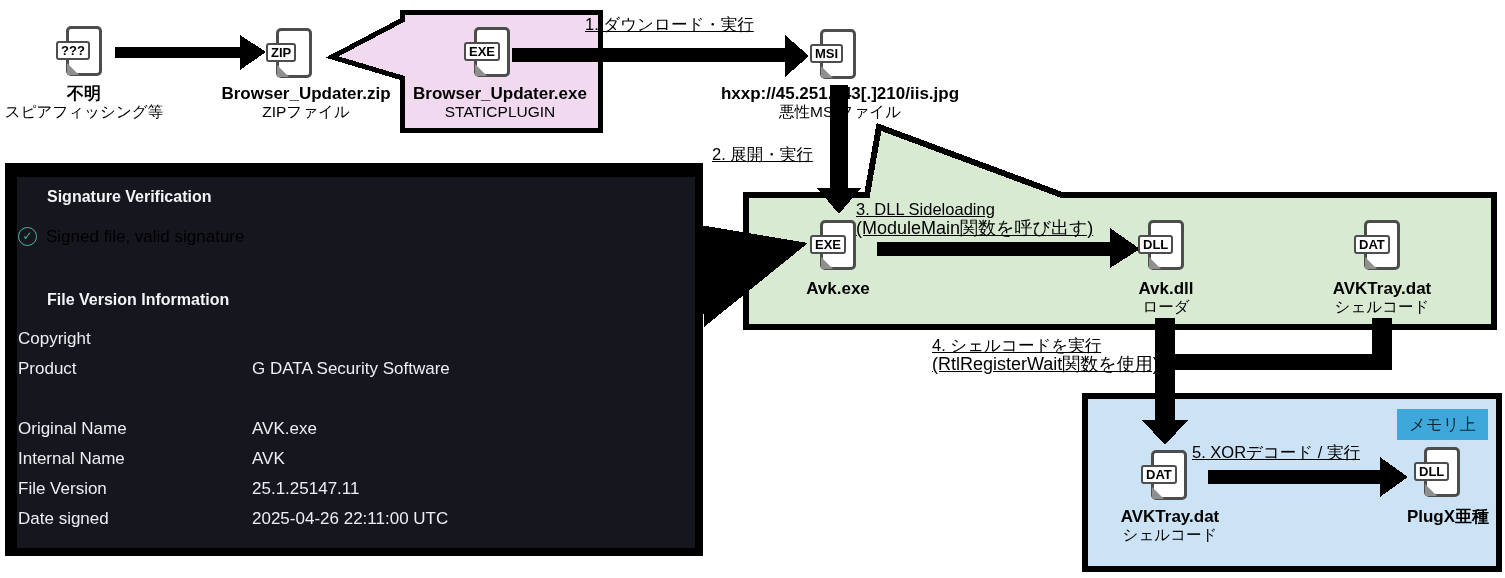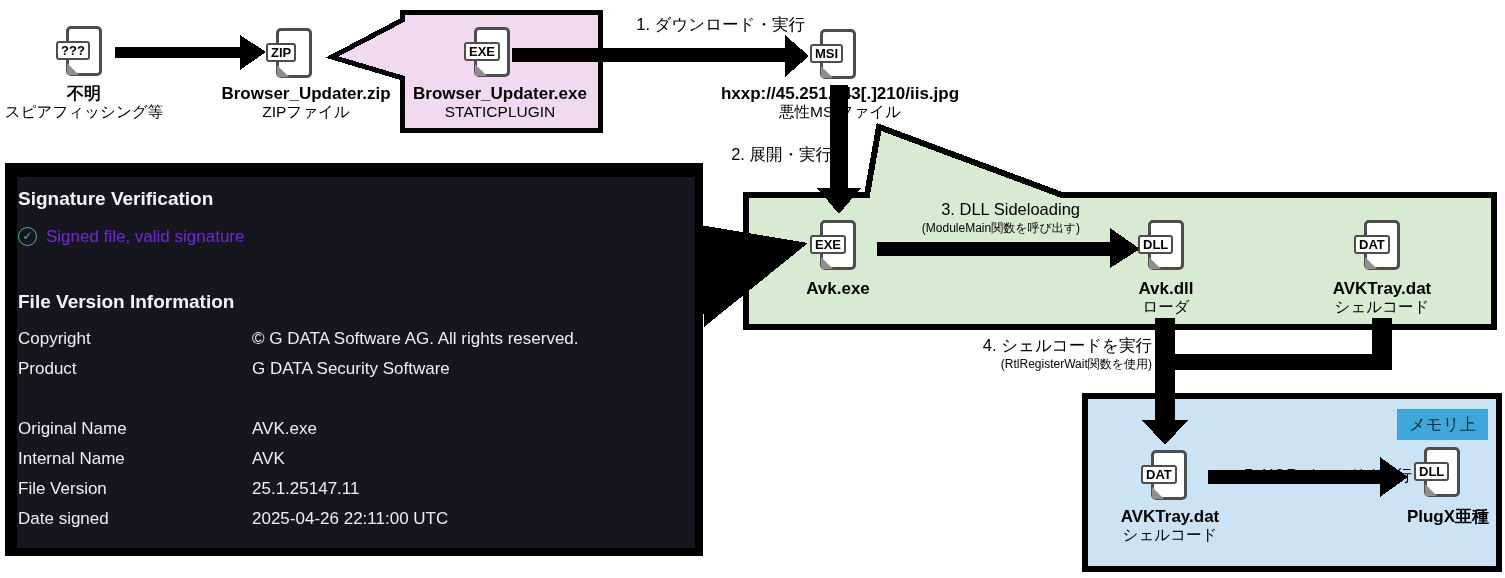--- a/index.html
+++ b/index.html
@@ -16,30 +16,30 @@
   .ficon .tlabel{position:absolute;left:0;top:15px;background:#fff;border:2.5px solid #4d4d4d;
                  border-radius:3px;padding:0 3px;font-weight:bold;font-size:13px;line-height:15px;}
 
   
   .cap{position:absolute;width:220px;text-align:center;z-index:2;}
   .cap.w300{width:300px;}
   .cap .nm{font-size:17px;font-weight:bold;line-height:19px;white-space:nowrap;}
   .cap .ds{font-size:15.5px;line-height:18px;white-space:nowrap;}
 
   
-  .step{position:absolute;text-align:right;font-size:16.5px;line-height:19px;z-index:2;white-space:nowrap;}
-  .step .sub{font-size:12px;}
+  .step{position:absolute;text-align:left;font-size:16.5px;line-height:19px;z-index:2;white-space:nowrap;text-decoration:underline;}
+  .step .sub{font-size:18px;}
 
   
   .badge{position:absolute;left:1397px;top:409px;width:91px;height:31px;background:#3fa8da;
          color:#0e2635;font-size:16.5px;line-height:31px;text-align:center;z-index:2;}
 
   
-  .sig-title{position:absolute;color:#f2f3f5;font-weight:bold;font-size:19px;z-index:2;white-space:nowrap;}
-  .sig-status{position:absolute;left:46px;top:227px;color:#6d28d9;font-size:17px;z-index:2;white-space:nowrap;}
+  .sig-title{position:absolute;color:#f2f3f5;font-weight:bold;font-size:16px;z-index:2;white-space:nowrap;padding-left:29px;}
+  .sig-status{position:absolute;left:46px;top:227px;color:#000000;font-size:17px;z-index:2;white-space:nowrap;}
   .check{position:absolute;left:18px;top:227px;width:17px;height:17px;border:1.5px solid #4cb397;
          border-radius:50%;color:#4cb397;font-size:12px;line-height:17px;text-align:center;z-index:2;}
   .sigrow{position:absolute;left:18px;width:670px;height:24px;color:#eceef0;font-size:17px;z-index:2;white-space:nowrap;}
   .sigrow .val{position:absolute;left:234px;top:0;}
 </style>
 </head>
 <body>
 
 <div class="canvas">
 
@@ -165,39 +165,38 @@
   <div class="ficon" style="left:1141px;top:450px">
     <div class="pg"></div>
       <div class="fold"></div>
     <span class="tlabel">DAT</span>
   </div>
   <div class="cap" style="left:1060px;top:507px">
     <div class="nm">AVKTray.dat</div>
     <div class="ds">シェルコード</div>
   </div>
 
-  <div class="step" style="left:1192px;top:466px;width:220px">5. XORデコード / 実行</div>
+  <div class="step" style="left:1192px;top:443px;width:220px">5. XORデコード / 実行</div>
 
   <div class="ficon" style="left:1414px;top:447px">
     <div class="pg"></div>
       <div class="fold"></div>
     <span class="tlabel">DLL</span>
   </div>
   <div class="cap" style="left:1338px;top:507px">
     <div class="nm">PlugX亜種</div>
   </div>
 
   <div class="sig-title" style="left:18px;top:188px">Signature Verification</div>
   <span class="check">✓</span>
   <div class="sig-status">Signed file, valid signature</div>
   <div class="sig-title" style="left:18px;top:291px">File Version Information</div>
 
   <div class="sigrow" style="top:329px">
     <span>Copyright</span>
-    <span class="val">© G DATA Software AG. All rights reserved.</span>
   </div>
   <div class="sigrow" style="top:359px">
     <span>Product</span>
     <span class="val">G DATA Security Software</span>
   </div>
   <div class="sigrow" style="top:449px">
     <span>Internal Name</span>
     <span class="val">AVK</span>
   </div>
   <div class="sigrow" style="top:419px">

